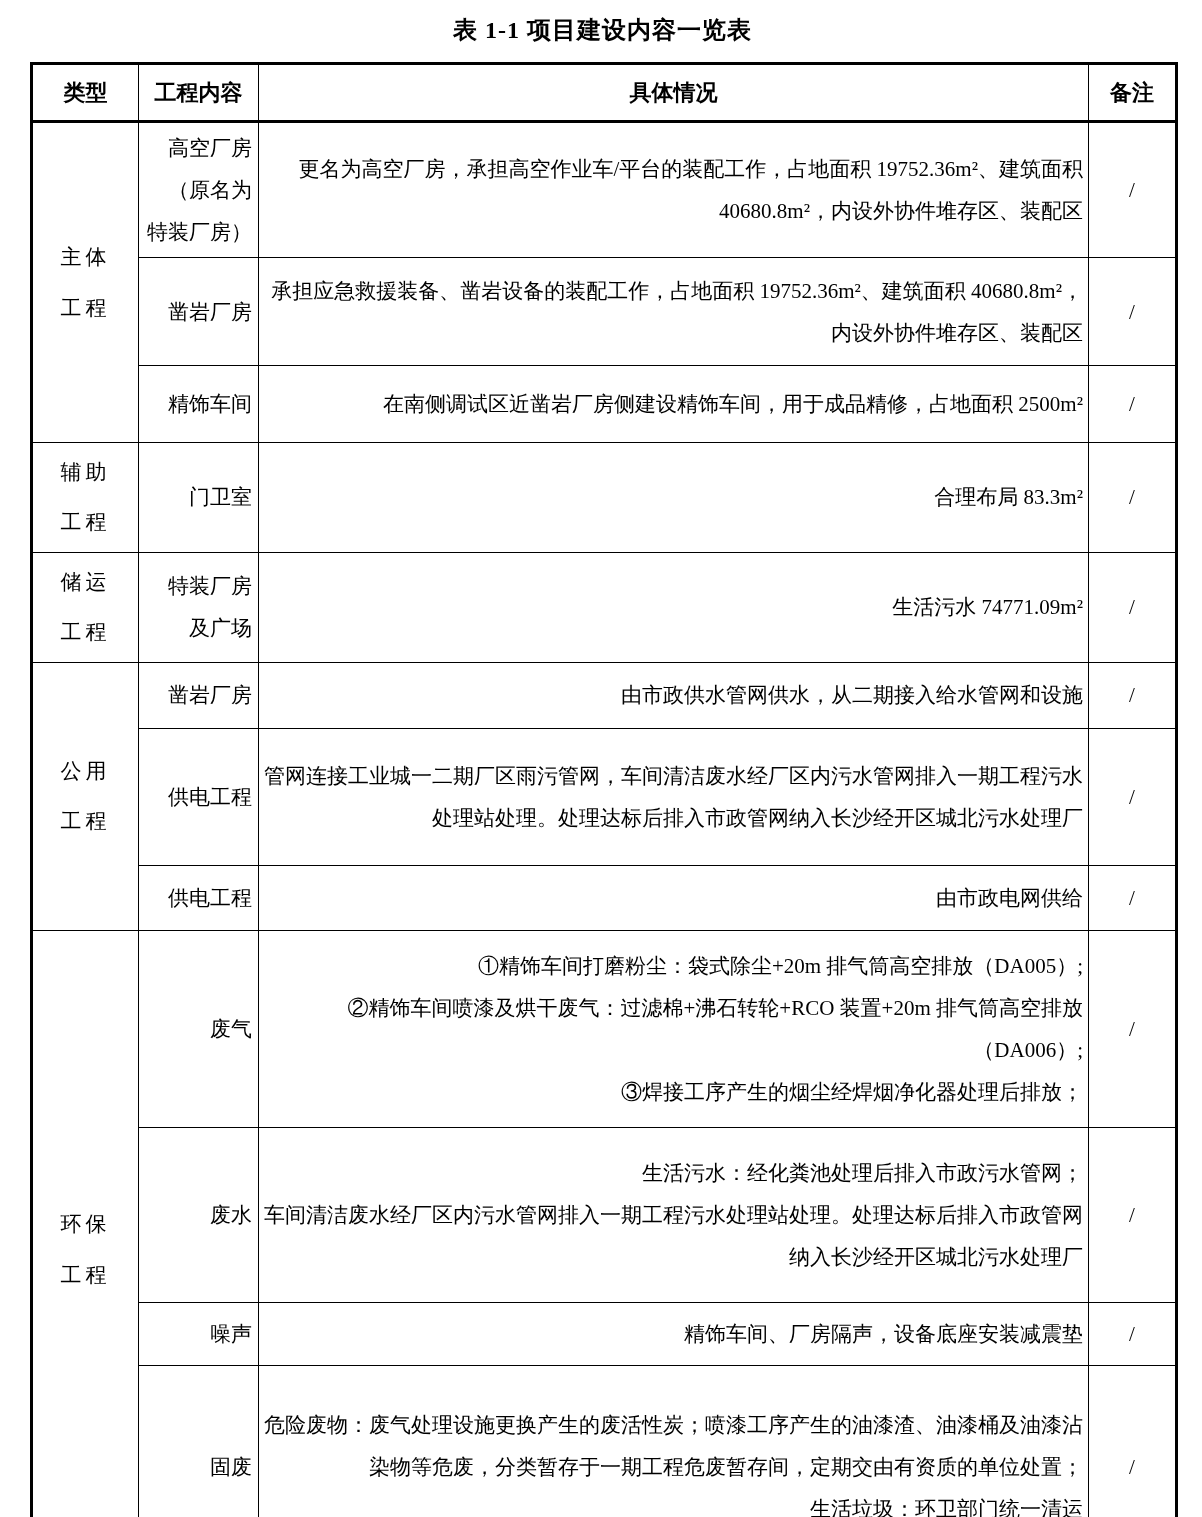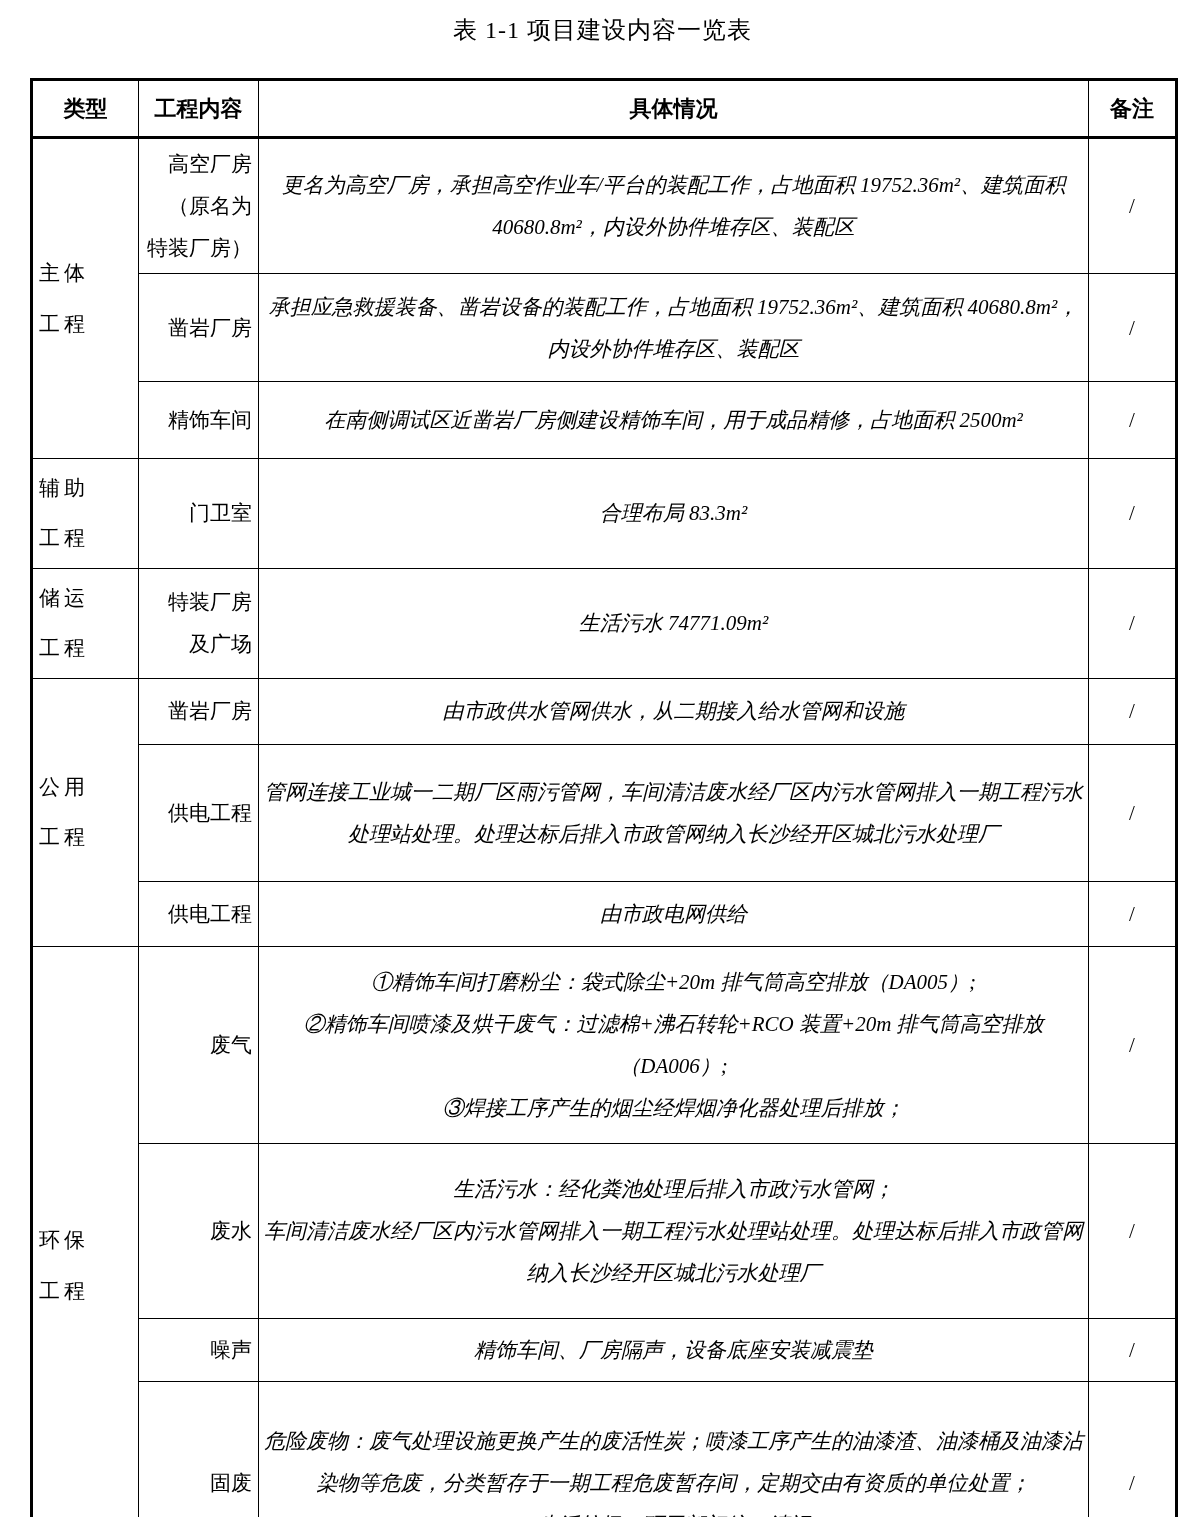--- a/index.html
+++ b/index.html
@@ -11,23 +11,23 @@
   }
   .page {
     width: 1202px;
     min-height: 1517px;
     box-sizing: border-box;
     padding: 8px 27px 10px 30px;
     background: #ffffff;
   }
   .doc-title {
     text-align: center;
-    font-weight: normal;
+    font-weight: bold;
     font-size: 24px;
-    margin: 6px 0 32px 0;
+    margin: 6px 0 16px 0;
     letter-spacing: 1px;
   }
   table.main {
     border-collapse: collapse;
     width: 1145px;
     table-layout: fixed;
   }
   table.main, table.main td, table.main th {
     border: 1px solid #000000;
   }
@@ -43,34 +43,33 @@
     padding: 4px;
   }
   td {
     font-size: 21px;
     vertical-align: middle;
     padding: 4px 6px;
     line-height: 2.0;
     box-sizing: border-box;
   }
   td.type-cell {
-    text-align: left;
+    text-align: center;
     white-space: pre-line;
     line-height: 2.4;
     letter-spacing: 4px;
   }
   td.content-cell {
     text-align: right;
     white-space: pre-line;
   }
   td.detail-cell {
-    text-align: center;
+    text-align: right;
     white-space: pre-line;
     padding: 4px 5px;
-    font-style: italic;
   }
   td.remark-cell {
     text-align: center;
   }
 </style>
 </head>
 <body>
 
 <div class="page">
   <div class="doc-title">表 1-1 项目建设内容一览表</div>

